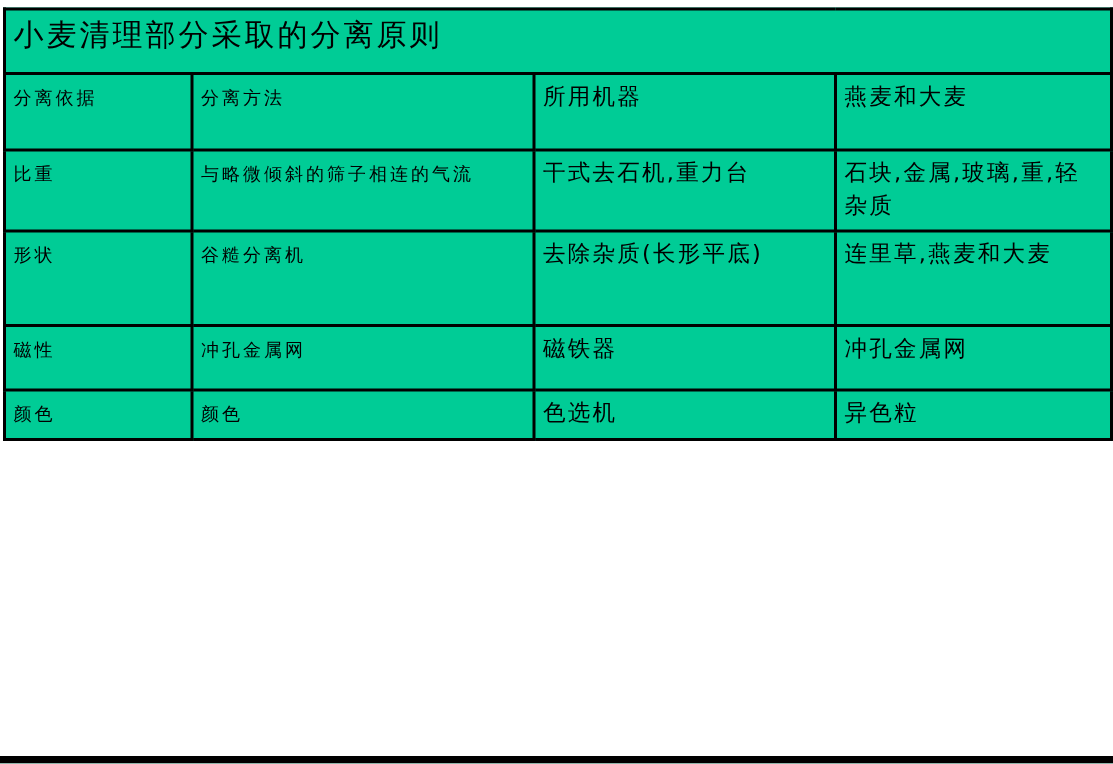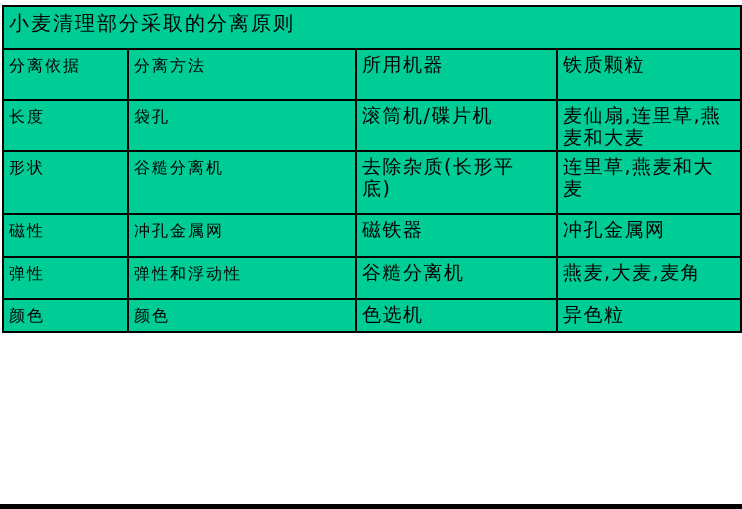--- a/index.html
+++ b/index.html
@@ -34,26 +34,26 @@
     overflow: hidden;
     font-weight: normal;
   }
   .title-cell {
     font-size: 20px;
     letter-spacing: 2px;
     height: 36px;
     line-height: 26px;
   }
   .big {
-    font-size: 16px;
+    font-size: 12px;
     letter-spacing: 2px;
     line-height: 25px;
   }
   .small {
-    font-size: 19px;
+    font-size: 15px;
     letter-spacing: 1.5px;
     line-height: 22px;
     margin-left: 36px;
   }
   .row-header      td { height: 44px; }
   .row-size        td { height: 48px; }
   .row-airflow     td { height: 74px; }
   .row-gravity     td { height: 47px; }
   .row-length      td { height: 39px; }
   .row-shape       td { height: 56px; }
@@ -81,46 +81,40 @@
       <col style="width:184px">
     </colgroup>
     <tbody>
       <tr>
         <td class="title-cell" colspan="4">小麦清理部分采取的分离原则</td>
       </tr>
       <tr class="row-header">
         <td class="big">分离依据</td>
         <td class="big">分离方法</td>
         <td class="small">所用机器</td>
-        <td class="small">铁质颗粒</td>
+        <td class="small">燕麦和大麦</td>
       </tr>
-      <tr class="row-length">
-        <td class="big">长度</td>
-        <td class="big">袋孔</td>
-        <td class="small">滚筒机/碟片机</td>
-        <td class="small">麦仙扇,连里草,燕麦和大麦</td>
+      <tr class="row-gravity">
+        <td class="big">比重</td>
+        <td class="big">与略微倾斜的筛子相连的气流</td>
+        <td class="small">干式去石机,重力台</td>
+        <td class="small">石块,金属,玻璃,重,轻杂质</td>
       </tr>
       <tr class="row-shape">
         <td class="big">形状</td>
         <td class="big">谷糙分离机</td>
         <td class="small">去除杂质(长形平底)</td>
         <td class="small">连里草,燕麦和大麦</td>
       </tr>
       <tr class="row-magnetic">
         <td class="big">磁性</td>
         <td class="big">冲孔金属网</td>
         <td class="small">磁铁器</td>
         <td class="small">冲孔金属网</td>
       </tr>
-      <tr class="row-elastic">
-        <td class="big">弹性</td>
-        <td class="big">弹性和浮动性</td>
-        <td class="small">谷糙分离机</td>
-        <td class="small">燕麦,大麦,麦角</td>
-      </tr>
       <tr class="row-color">
         <td class="big">颜色</td>
         <td class="big">颜色</td>
         <td class="small">色选机</td>
         <td class="small">异色粒</td>
       </tr>
     </tbody>
   </table>
   <div class="bottom-bar"></div>
 </div>

